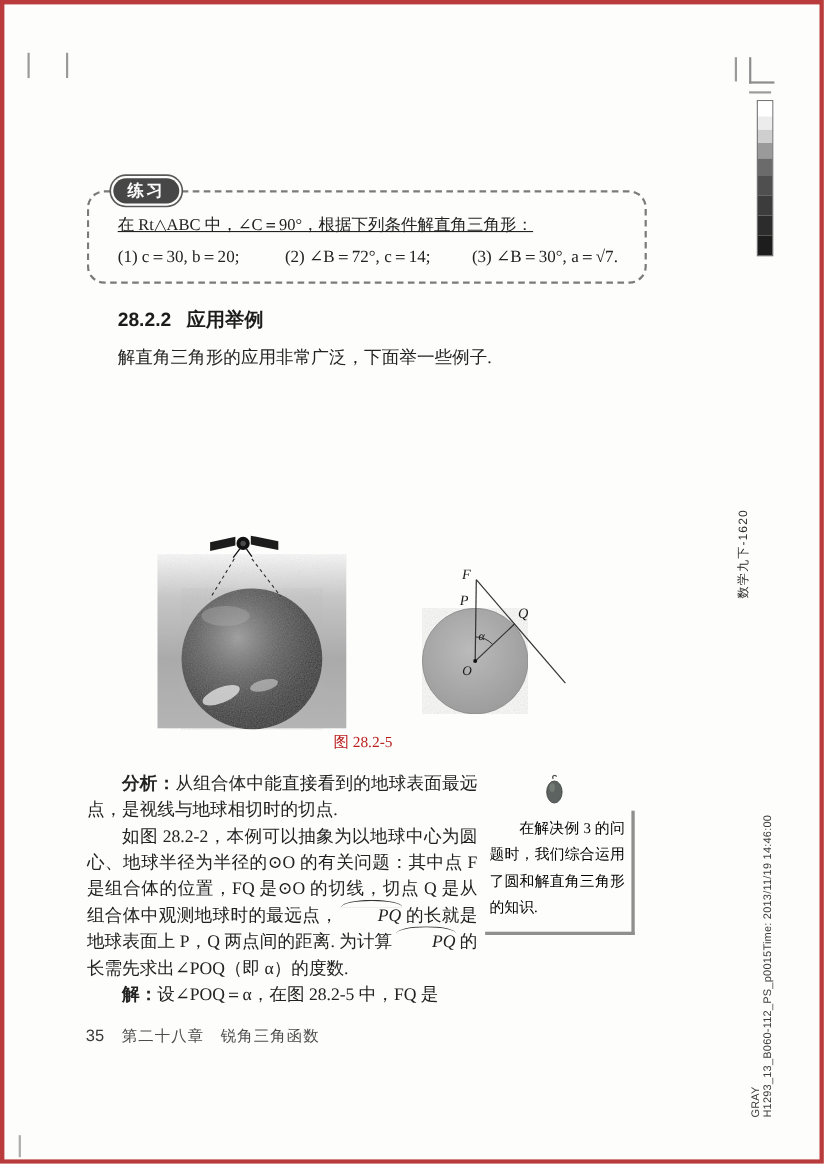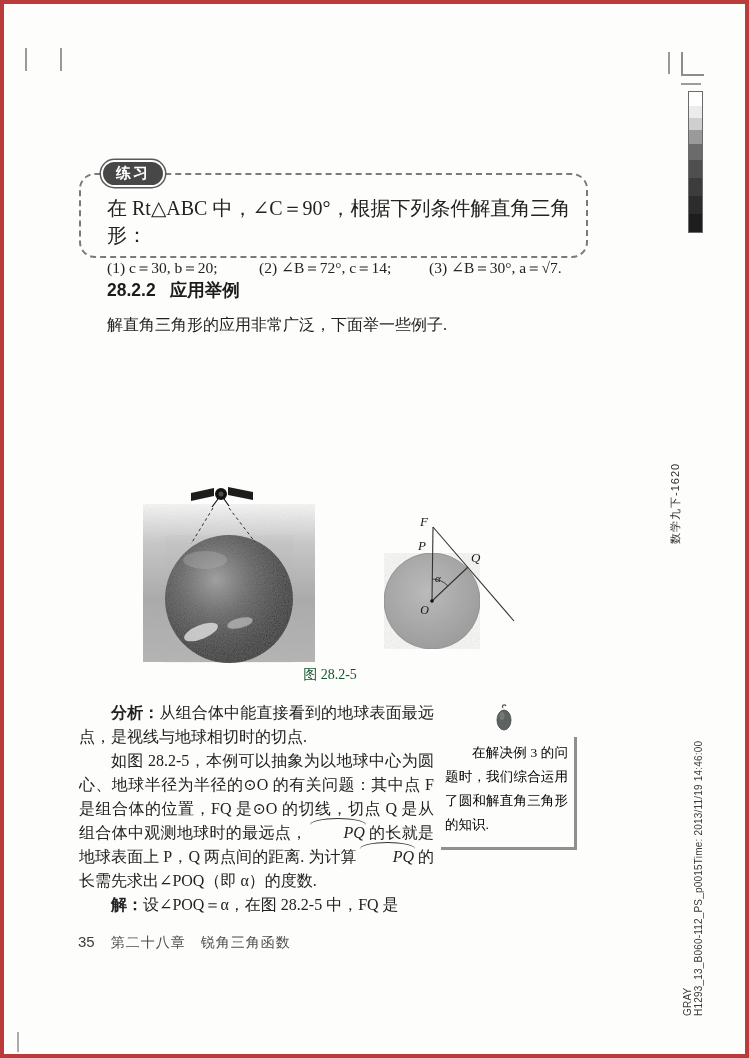--- a/index.html
+++ b/index.html
@@ -21,34 +21,34 @@
          font-family:"Liberation Sans","DejaVu Sans",sans-serif;color:#2e2e2e;}
   .doc-code{left:664px;top:540px;font-size:11px;letter-spacing:1px;}
   .print-info{left:678px;top:1012px;font-size:10px;line-height:11px;letter-spacing:.2px;
               display:flex;flex-direction:column-reverse;color:#3a3a3a;}
   
   .exbox{left:75px;top:169px;width:509px;height:85px;border:2px dashed #7a7a7a;border-radius:16px;box-sizing:border-box;}
   .exbadge{position:absolute;left:22px;top:-13px;background:#474747;color:#fff;
            font-family:"Liberation Sans","DejaVu Sans",sans-serif;font-weight:bold;font-size:15px;
            padding:2px 13px;border-radius:13px;letter-spacing:2px;
            box-shadow:0 0 0 2px #fdfdfc,0 0 0 3.5px #5a5a5a;}
-  .exline1{margin:20px 0 4px 26px;font-size:20px;}
+  .exline1{margin:20px 0 4px 26px;font-size:15px;text-decoration:underline;}
   .exline2{margin:9px 0 0 26px;font-size:15.5px;display:flex;align-items:flex-end;}
   .exline2 .it1{width:152px;} .exline2 .it2{width:170px;}
   
   .h-sec{left:103px;top:274px;font-family:"Liberation Sans","DejaVu Sans",sans-serif;
          font-weight:bold;font-size:17.5px;color:#1c1c1c;}
   .h-sec .num{margin-right:14px;}
   .p-intro{left:103px;top:311px;font-size:16px;}
   .p-example{left:75px;top:352px;width:538px;font-size:16px;line-height:26px;
              text-align:justify;text-indent:2em;margin:0;}
   .lbl{font-family:"Liberation Sans","DejaVu Sans",sans-serif;font-weight:bold;}
   .p-example .lbl{margin-right:10px;}
   
-  .fig-caption{left:140px;top:662px;width:372px;text-align:center;font-size:14px;color:#14532d;}
+  .fig-caption{left:140px;top:662px;width:372px;text-align:center;font-size:14px;color:#b91c1c;}
   
   .analysis{left:75px;top:697px;width:540px;display:flex;}
   .acol{width:355px;}
   .acol p{margin:0;font-size:16px;line-height:24px;text-align:justify;text-indent:2em;}
   .arc{position:relative;display:inline-block;font-style:italic;margin:0 3px;padding:0 1px;}
   .arc::before{content:"";position:absolute;left:0;right:0;top:-3px;height:6px;
                border-top:1.6px solid #333;border-radius:50% 50% 0 0 / 100% 100% 0 0;}
   .ncol{flex:1;}
   .note-icon{display:block;margin:3px 0 5px 60px;}
   .notebox{margin-left:7px;width:136px;box-sizing:border-box;padding:4px 6px 10px 4px;
@@ -171,21 +171,21 @@
     <text x="97" y="62" text-anchor="start" font-size="13" font-style="italic" font-family="Liberation Serif, DejaVu Serif, serif" fill="#1a1a1a">Q</text>
     <text x="55" y="114" text-anchor="end" font-size="12" font-style="italic" font-family="Liberation Serif, DejaVu Serif, serif" fill="#1a1a1a">O</text>
     <text x="61" y="82" font-size="11" font-style="italic" font-family="Liberation Serif, DejaVu Serif, serif" fill="#1a1a1a">α</text>
   </svg>
 
   <div class="abs fig-caption">图 28.2-5</div>
 
   <div class="abs analysis">
     <div class="acol">
       <p><b class="lbl">分析：</b><span>从组合体中能直接看到的地球表面最远点，是视线与地球相切时的切点.</span></p>
-      <p><span>如图 28.2-5，本例可以抽象为以地球中心为圆心、地球半径为半径的⊙O 的有关问题：其中点 F 是组合体的位置，FQ 是⊙O 的切线，切点 Q 是从组合体中观测地球时的最远点，</span><span class="arc">PQ</span><span>的长就是地球表面上 P，Q 两点间的距离. 为计算</span><span class="arc">PQ</span><span>的长需先求出∠POQ（即 α）的度数.</span></p>
+      <p><span>如图 28.2-2，本例可以抽象为以地球中心为圆心、地球半径为半径的⊙O 的有关问题：其中点 F 是组合体的位置，FQ 是⊙O 的切线，切点 Q 是从组合体中观测地球时的最远点，</span><span class="arc">PQ</span><span>的长就是地球表面上 P，Q 两点间的距离. 为计算</span><span class="arc">PQ</span><span>的长需先求出∠POQ（即 α）的度数.</span></p>
       <p><b class="lbl">解：</b><span>设∠POQ＝α，在图 28.2-5 中，FQ 是</span></p>
     </div>
     <div class="ncol">
       <svg class="note-icon" width="20" height="28" viewBox="0 0 20 28">
         <path d="M9 4 C7 1 11 0 12 2" stroke="#555" stroke-width="1.2" fill="none"></path>
         <ellipse cx="10" cy="16" rx="7" ry="10" fill="#5c6360" stroke="#444" stroke-width="0.8"></ellipse>
         <ellipse cx="8" cy="12" rx="2.5" ry="4" fill="#7d847f" opacity="0.7"></ellipse>
       </svg>
       <div class="notebox">在解决例 3 的问题时，我们综合运用了圆和解直角三角形的知识.</div>
     </div>

